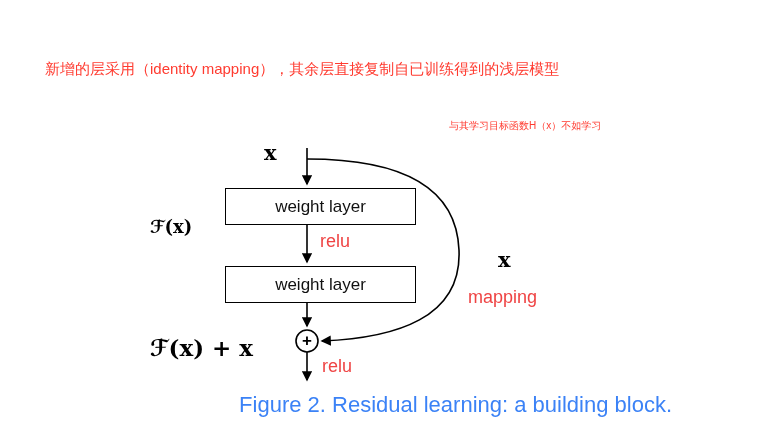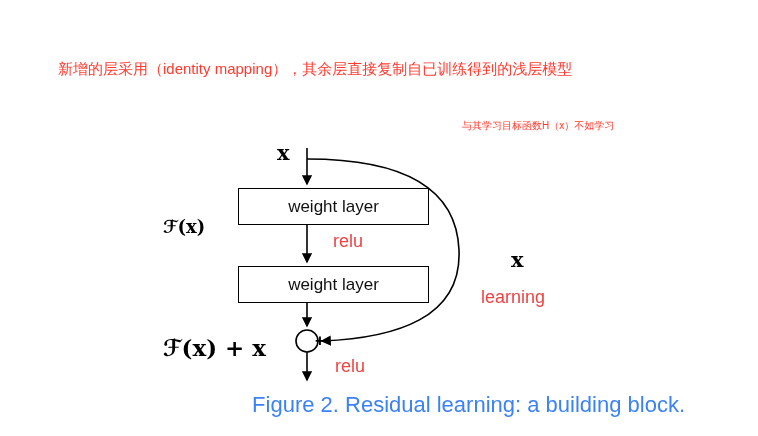--- a/index.html
+++ b/index.html
@@ -6,21 +6,21 @@
   html, body { margin: 0; padding: 0; background: #fff; }
   .page {
     position: relative;
     width: 758px;
     height: 436px;
     background: #fff;
     overflow: hidden;
     font-family: "Liberation Sans", sans-serif;
     color: var(--ink);
   }
-  .abs { position: absolute; margin-left: 13px; }
+  .abs { position: absolute; }
   .red-note {
     color: var(--red);
     font-family: "Liberation Sans", sans-serif;
     font-weight: 500;
   }
   .note-top { left: 45px; top: 60px; font-size: 15px; white-space: nowrap; }
   .note-side { left: 449px; top: 116px; font-size: 10px; line-height: 19px; white-space: nowrap; }
   .math {
     font-family: "DejaVu Serif", "DejaVu Sans", serif;
     font-weight: 600;
@@ -108,21 +108,21 @@
   <div class="abs lbl relu1">relu</div>
 
   <div class="abs math math-f">ℱ(x)</div>
 
   <div class="abs box box2">
     <span>weight layer</span>
   </div>
 
   <div class="abs math math-x-right">x</div>
 
-  <div class="abs lbl identity">learning</div>
+  <div class="abs lbl identity">mapping</div>
 
   <div class="abs plus-sign">+</div>
 
   <div class="abs math math-sum">ℱ(x) + x</div>
 
   <div class="abs lbl relu2">relu</div>
 
   <div class="abs caption">Figure 2. Residual learning: a building block.</div>
 
 </div>

